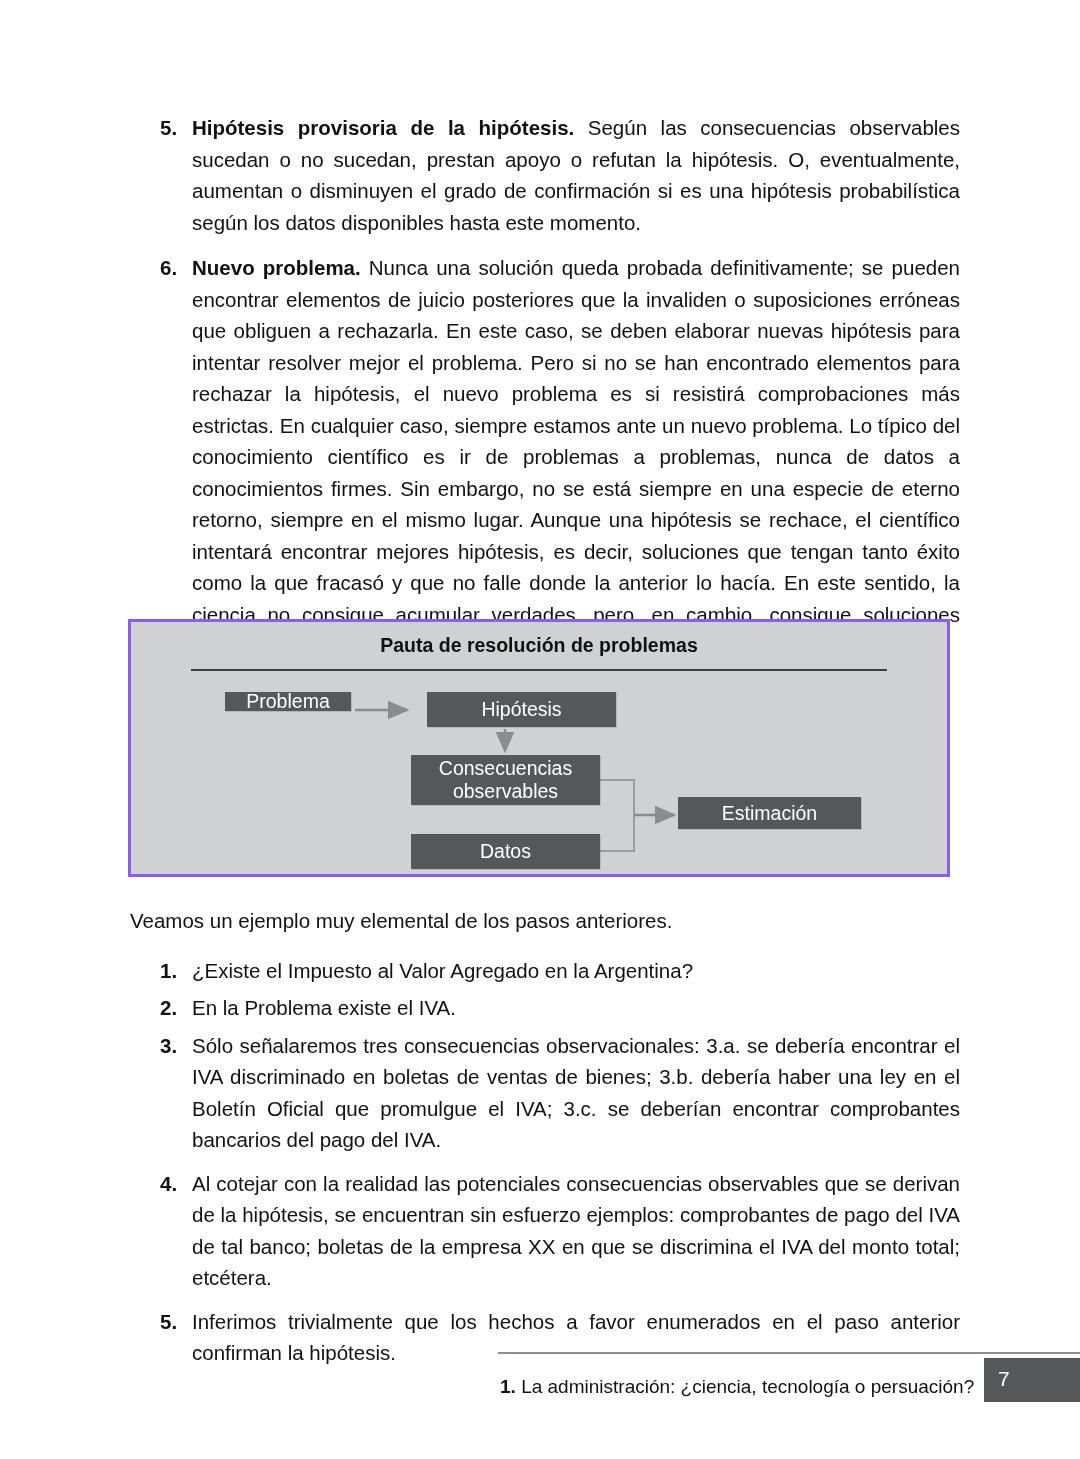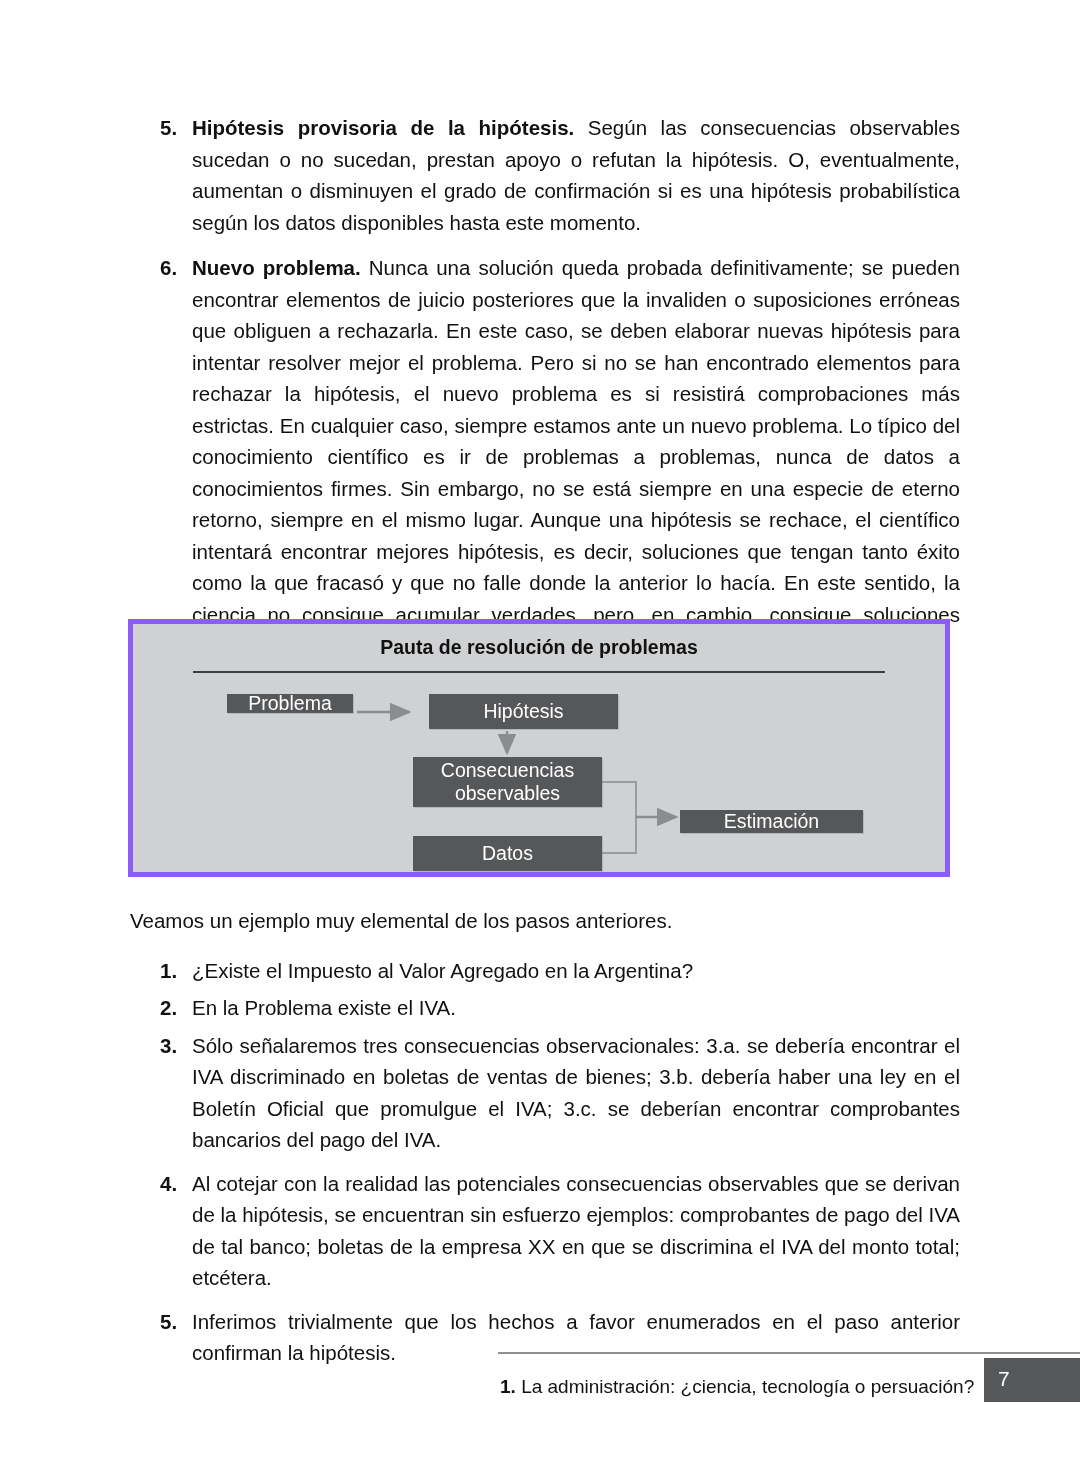--- a/index.html
+++ b/index.html
@@ -62,21 +62,21 @@
   }
 
   
   .figure {
     position: absolute;
     left: 128px;
     top: 619px;
     width: 822px;
     height: 258px;
     background: #cfd1d3;
-    border: 5px solid #8b5cf6;
+    border: 3px solid #8b5cf6;
     box-sizing: border-box;
   }
   .fig-title {
     position: absolute;
     top: 12px;
     left: 0;
     right: 0;
     text-align: center;
     font-weight: bold;
     font-size: 19.5px;
@@ -100,21 +100,21 @@
     align-items: center;
     justify-content: center;
     text-align: center;
     line-height: 23px;
     box-shadow: 1px 1px 0 rgba(0,0,0,0.12);
   }
   #node-problema      { left: 94px;  top: 70px;  width: 126px; height: 19px; }
   #node-hipotesis     { left: 280px; top: 70px;  width: 189px; height: 35px; margin-left: 16px; }
   #node-consecuencias { left: 280px; top: 133px; width: 189px; height: 50px; }
   #node-datos         { left: 280px; top: 212px; width: 189px; height: 35px; }
-  #node-estimacion    { left: 547px; top: 186px; width: 183px; height: 23px; }
+  #node-estimacion    { left: 547px; top: 175px; width: 183px; height: 32px; }
 
   .connectors {
     position: absolute;
     inset: 0;
     pointer-events: none;
   }
 
   
   .footer-rule {
     position: absolute;

